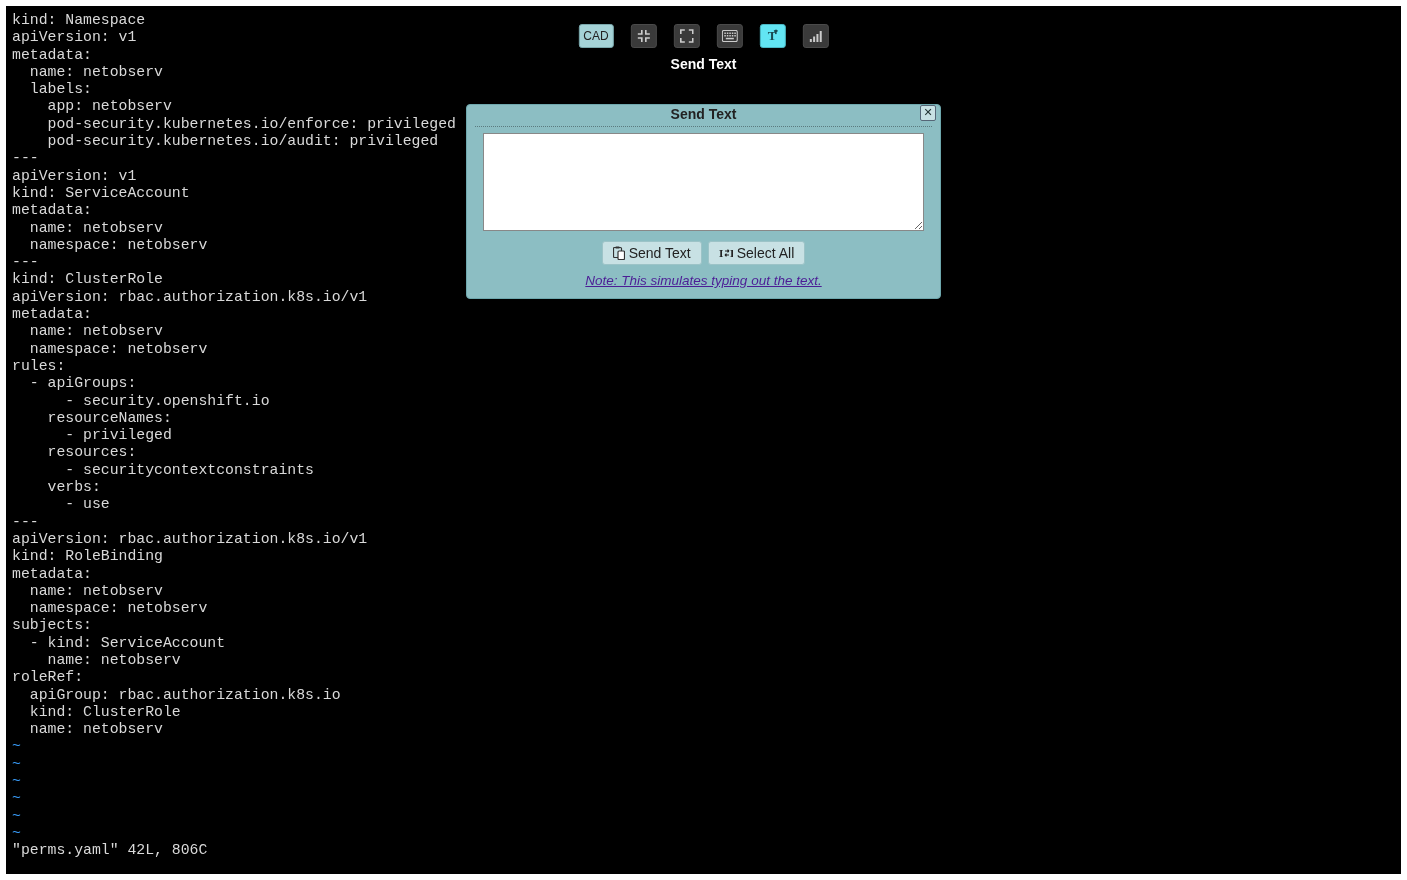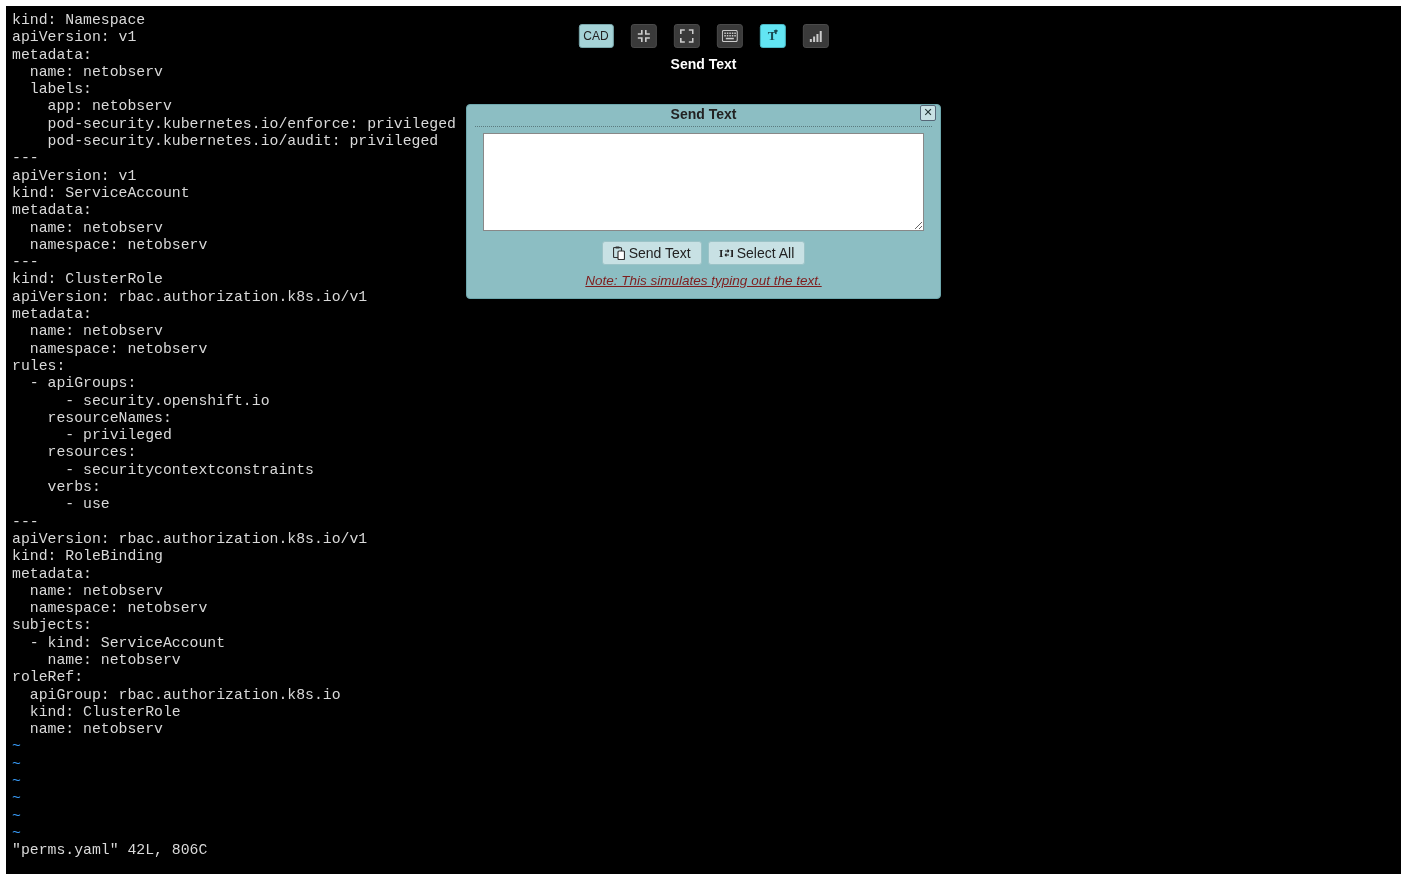--- a/index.html
+++ b/index.html
@@ -151,21 +151,21 @@
     color: #222;
     display: inline-flex;
     align-items: center;
     gap: 4px;
   }
   .dialog-note {
     text-align: center;
     font-style: italic;
     text-decoration: underline;
     font-size: 13.5px;
-    color: #7f1d1d;
+    color: #4c1d95;
     margin-top: 8px;
   }
   svg { display: block; }
 </style>
 </head>
 <body>
 
 <div class="viewport">
   <div class="terminal">
     <pre class="term-text" id="term-pre">kind: Namespace

